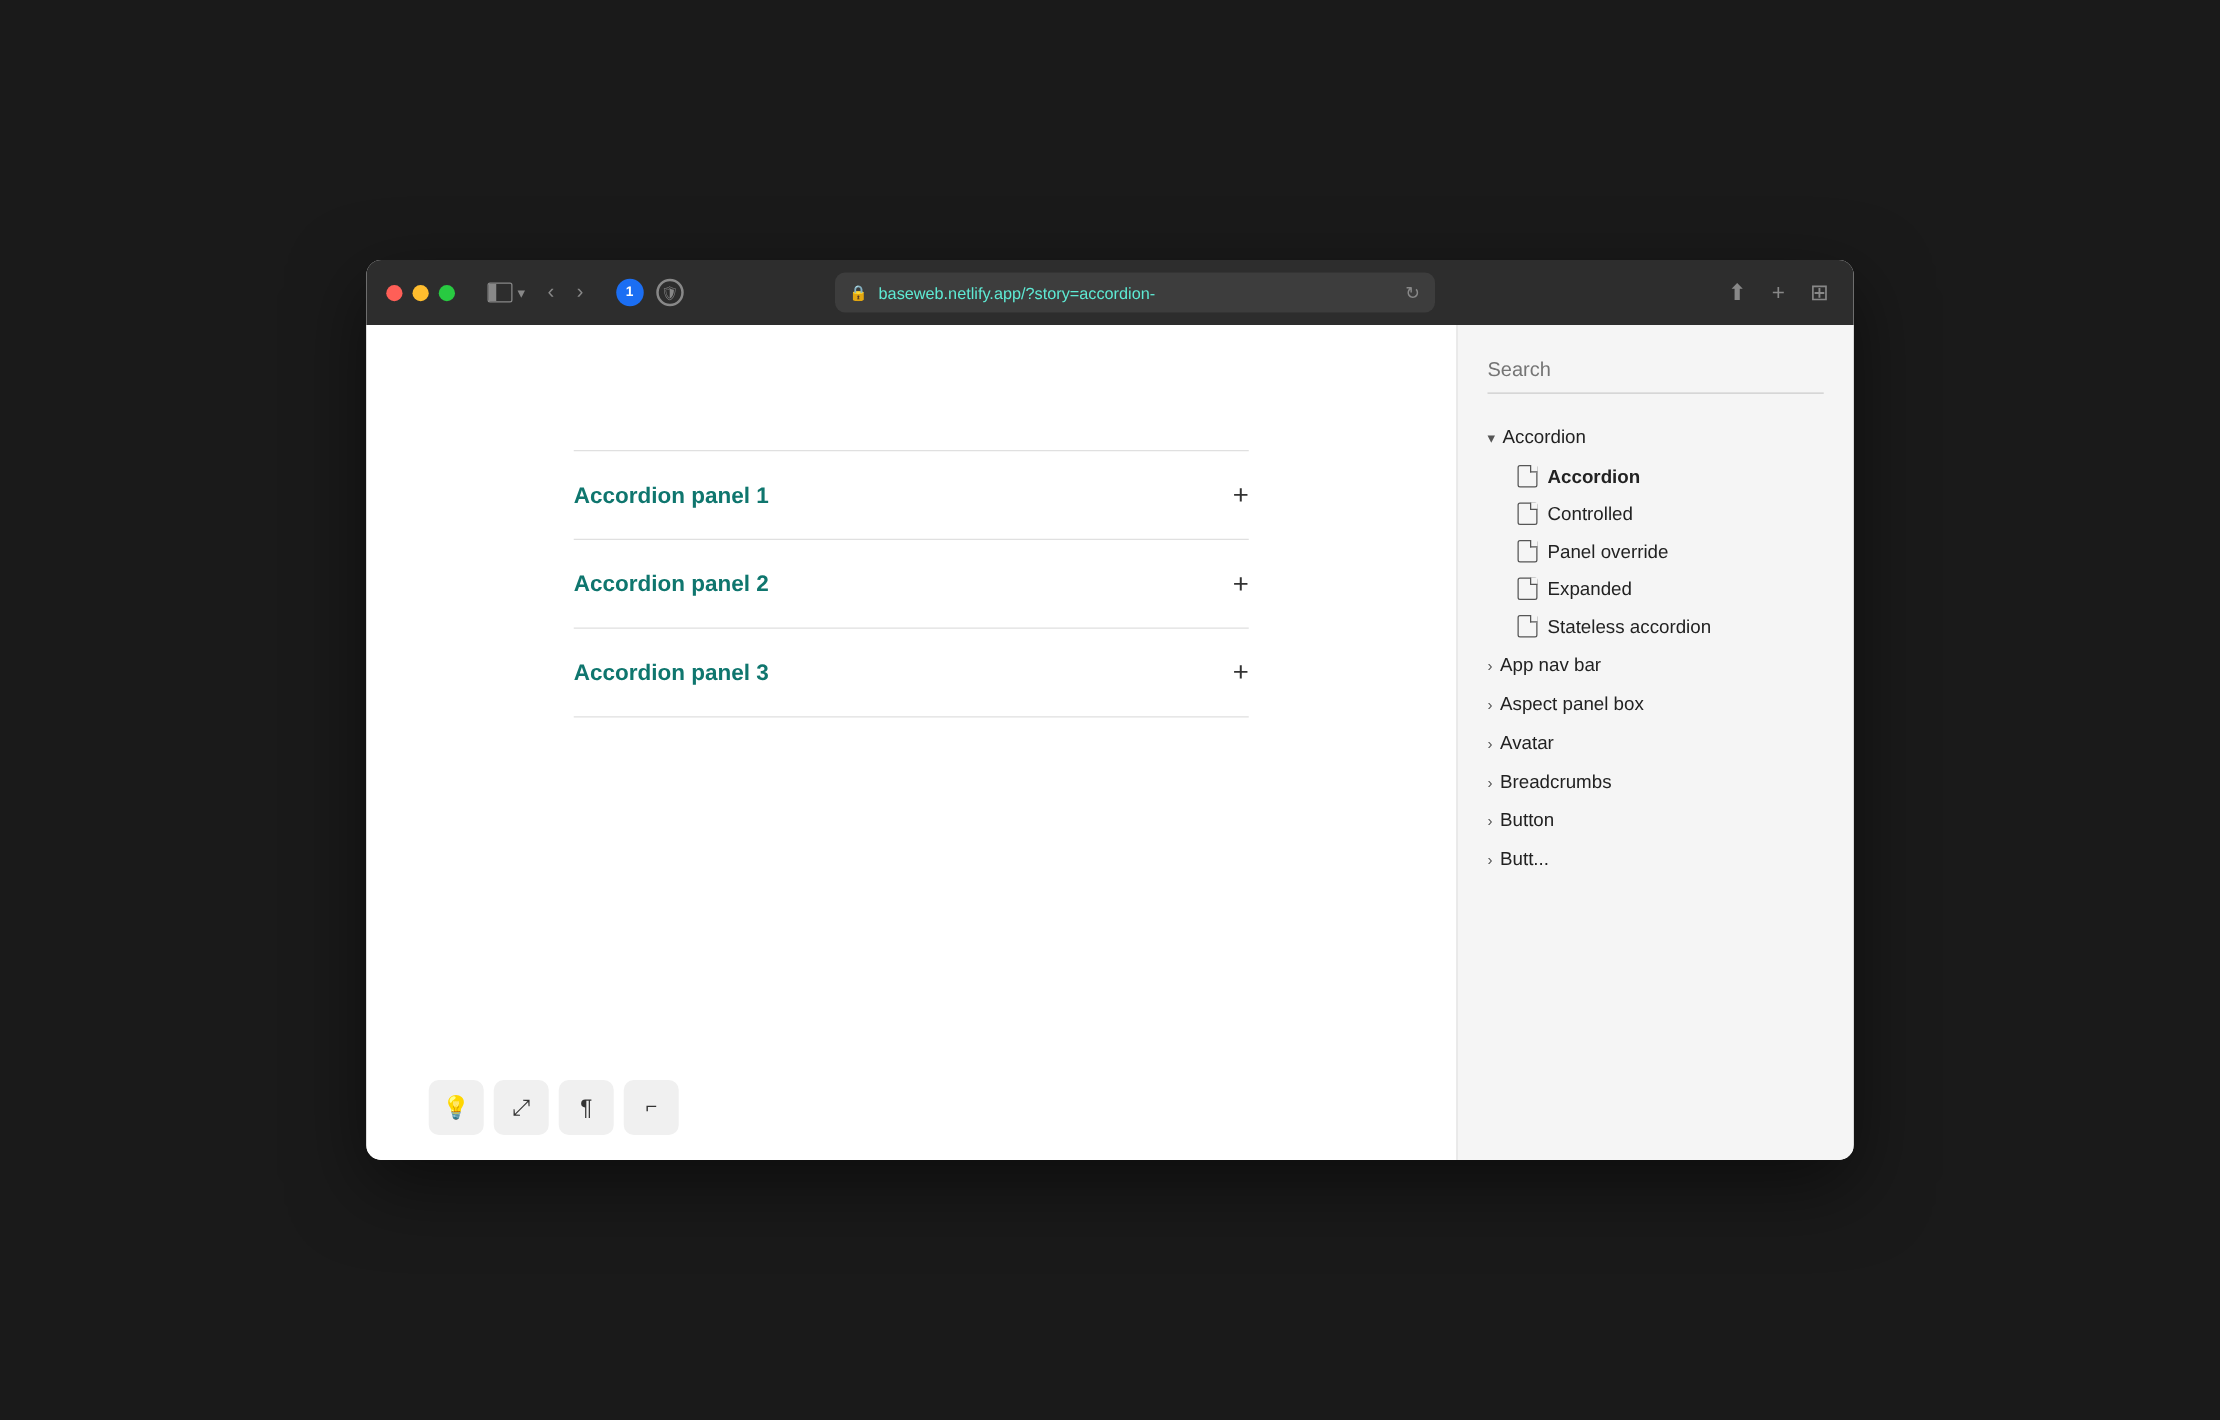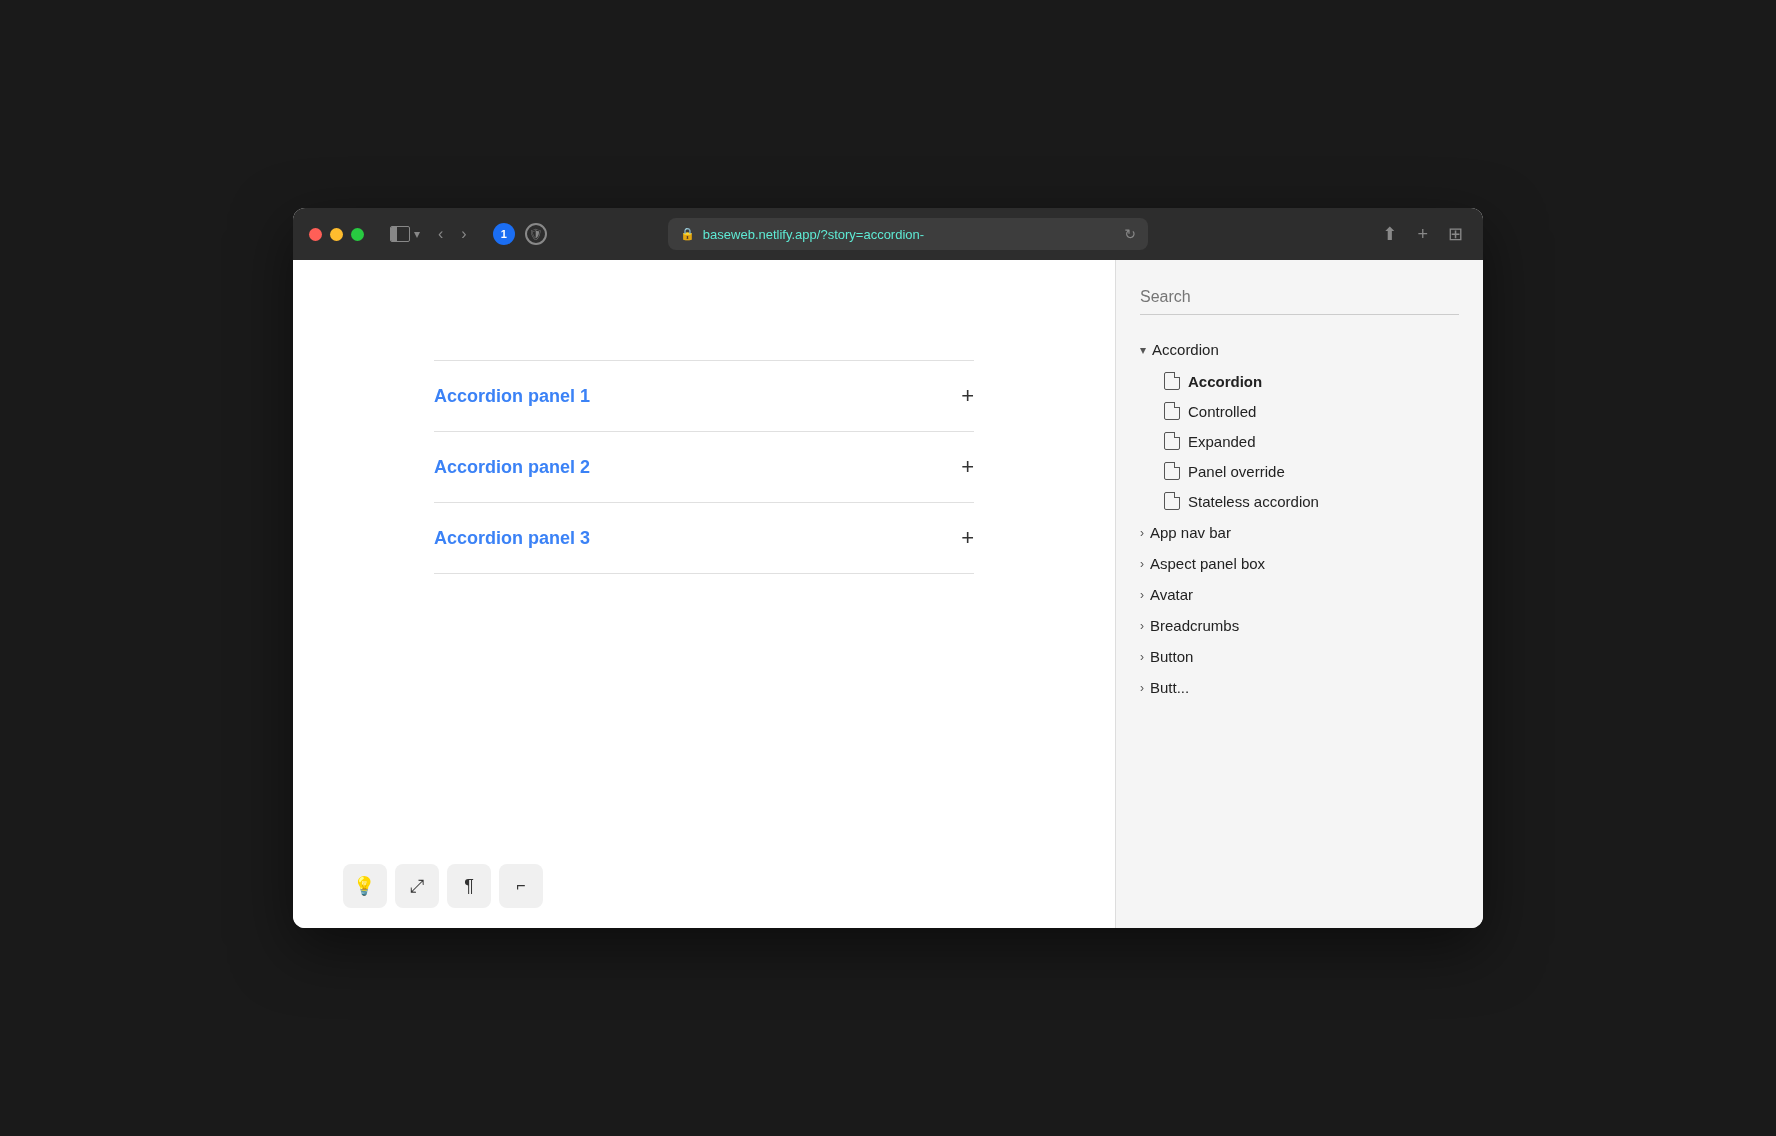--- a/index.html
+++ b/index.html
@@ -163,21 +163,21 @@
       justify-content: space-between;
       padding: 22px 0;
       cursor: pointer;
     }
     .accordion-item:last-child {
       border-bottom: 1px solid #e0e0e0;
     }
     .accordion-label {
       font-size: 18px;
       font-weight: 600;
-      color: #3b82f6;
+      color: #0f766e;
     }
     .accordion-icon {
       font-size: 22px;
       color: #333;
       font-weight: 300;
     }
     
     .bottom-toolbar {
       position: absolute;
       bottom: 20px;
@@ -193,21 +193,21 @@
       border-radius: 8px;
       cursor: pointer;
       display: flex;
       align-items: center;
       justify-content: center;
       font-size: 18px;
       color: #333;
     }
     
     .right-panel {
-      width: 368px;
+      width: 318px;
       background: #f5f5f5;
       border-left: 1px solid #ddd;
       display: flex;
       flex-direction: column;
       padding: 20px 0;
       overflow-y: auto;
       flex-shrink: 0;
     }
     .search-container {
       padding: 0 24px 16px;
@@ -353,25 +353,25 @@
             <div class="nav-item active">
               <div class="doc-icon"></div>
               <span>Accordion</span>
             </div>
             <div class="nav-item">
               <div class="doc-icon"></div>
               <span>Controlled</span>
             </div>
             <div class="nav-item">
               <div class="doc-icon"></div>
-              <span>Expanded</span>
+              <span>Panel override</span>
             </div>
             <div class="nav-item">
               <div class="doc-icon"></div>
-              <span>Panel override</span>
+              <span>Expanded</span>
             </div>
             <div class="nav-item">
               <div class="doc-icon"></div>
               <span>Stateless accordion</span>
             </div>
           </div>
         </div>
 
         <div class="nav-group">
           <div class="nav-group-header">

